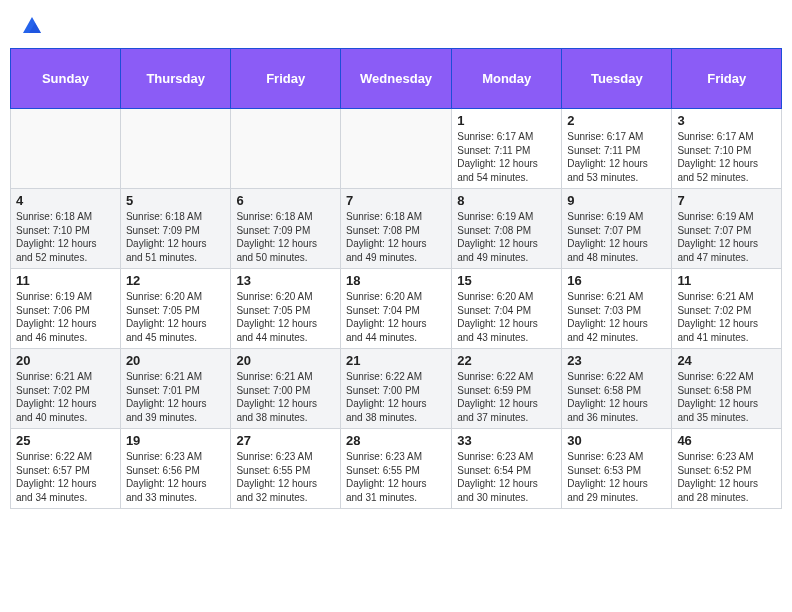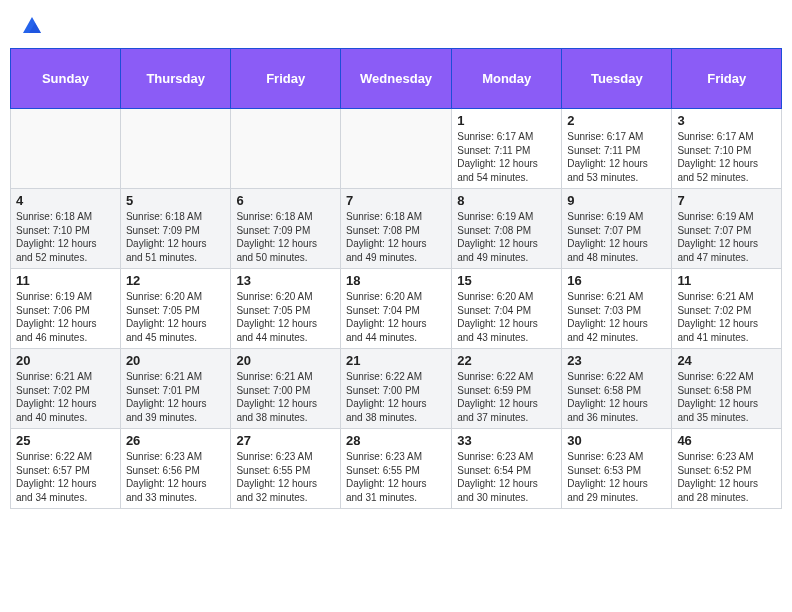--- a/index.html
+++ b/index.html
@@ -303,21 +303,21 @@
       </tr>
       <tr>
         <td>
           <div class="day-num">25</div>
           <div class="cell-text" style="white-space: pre-line;">Sunrise: 6:22 AM
 Sunset: 6:57 PM
 Daylight: 12 hours
 and 34 minutes.</div>
         </td>
         <td>
-          <div class="day-num">26</div>
+          <div class="day-num">19</div>
           <div class="cell-text" style="white-space: pre-line;">Sunrise: 6:23 AM
 Sunset: 6:56 PM
 Daylight: 12 hours
 and 33 minutes.</div>
         </td>
         <td>
           <div class="day-num">27</div>
           <div class="cell-text" style="white-space: pre-line;">Sunrise: 6:23 AM
 Sunset: 6:55 PM
 Daylight: 12 hours

